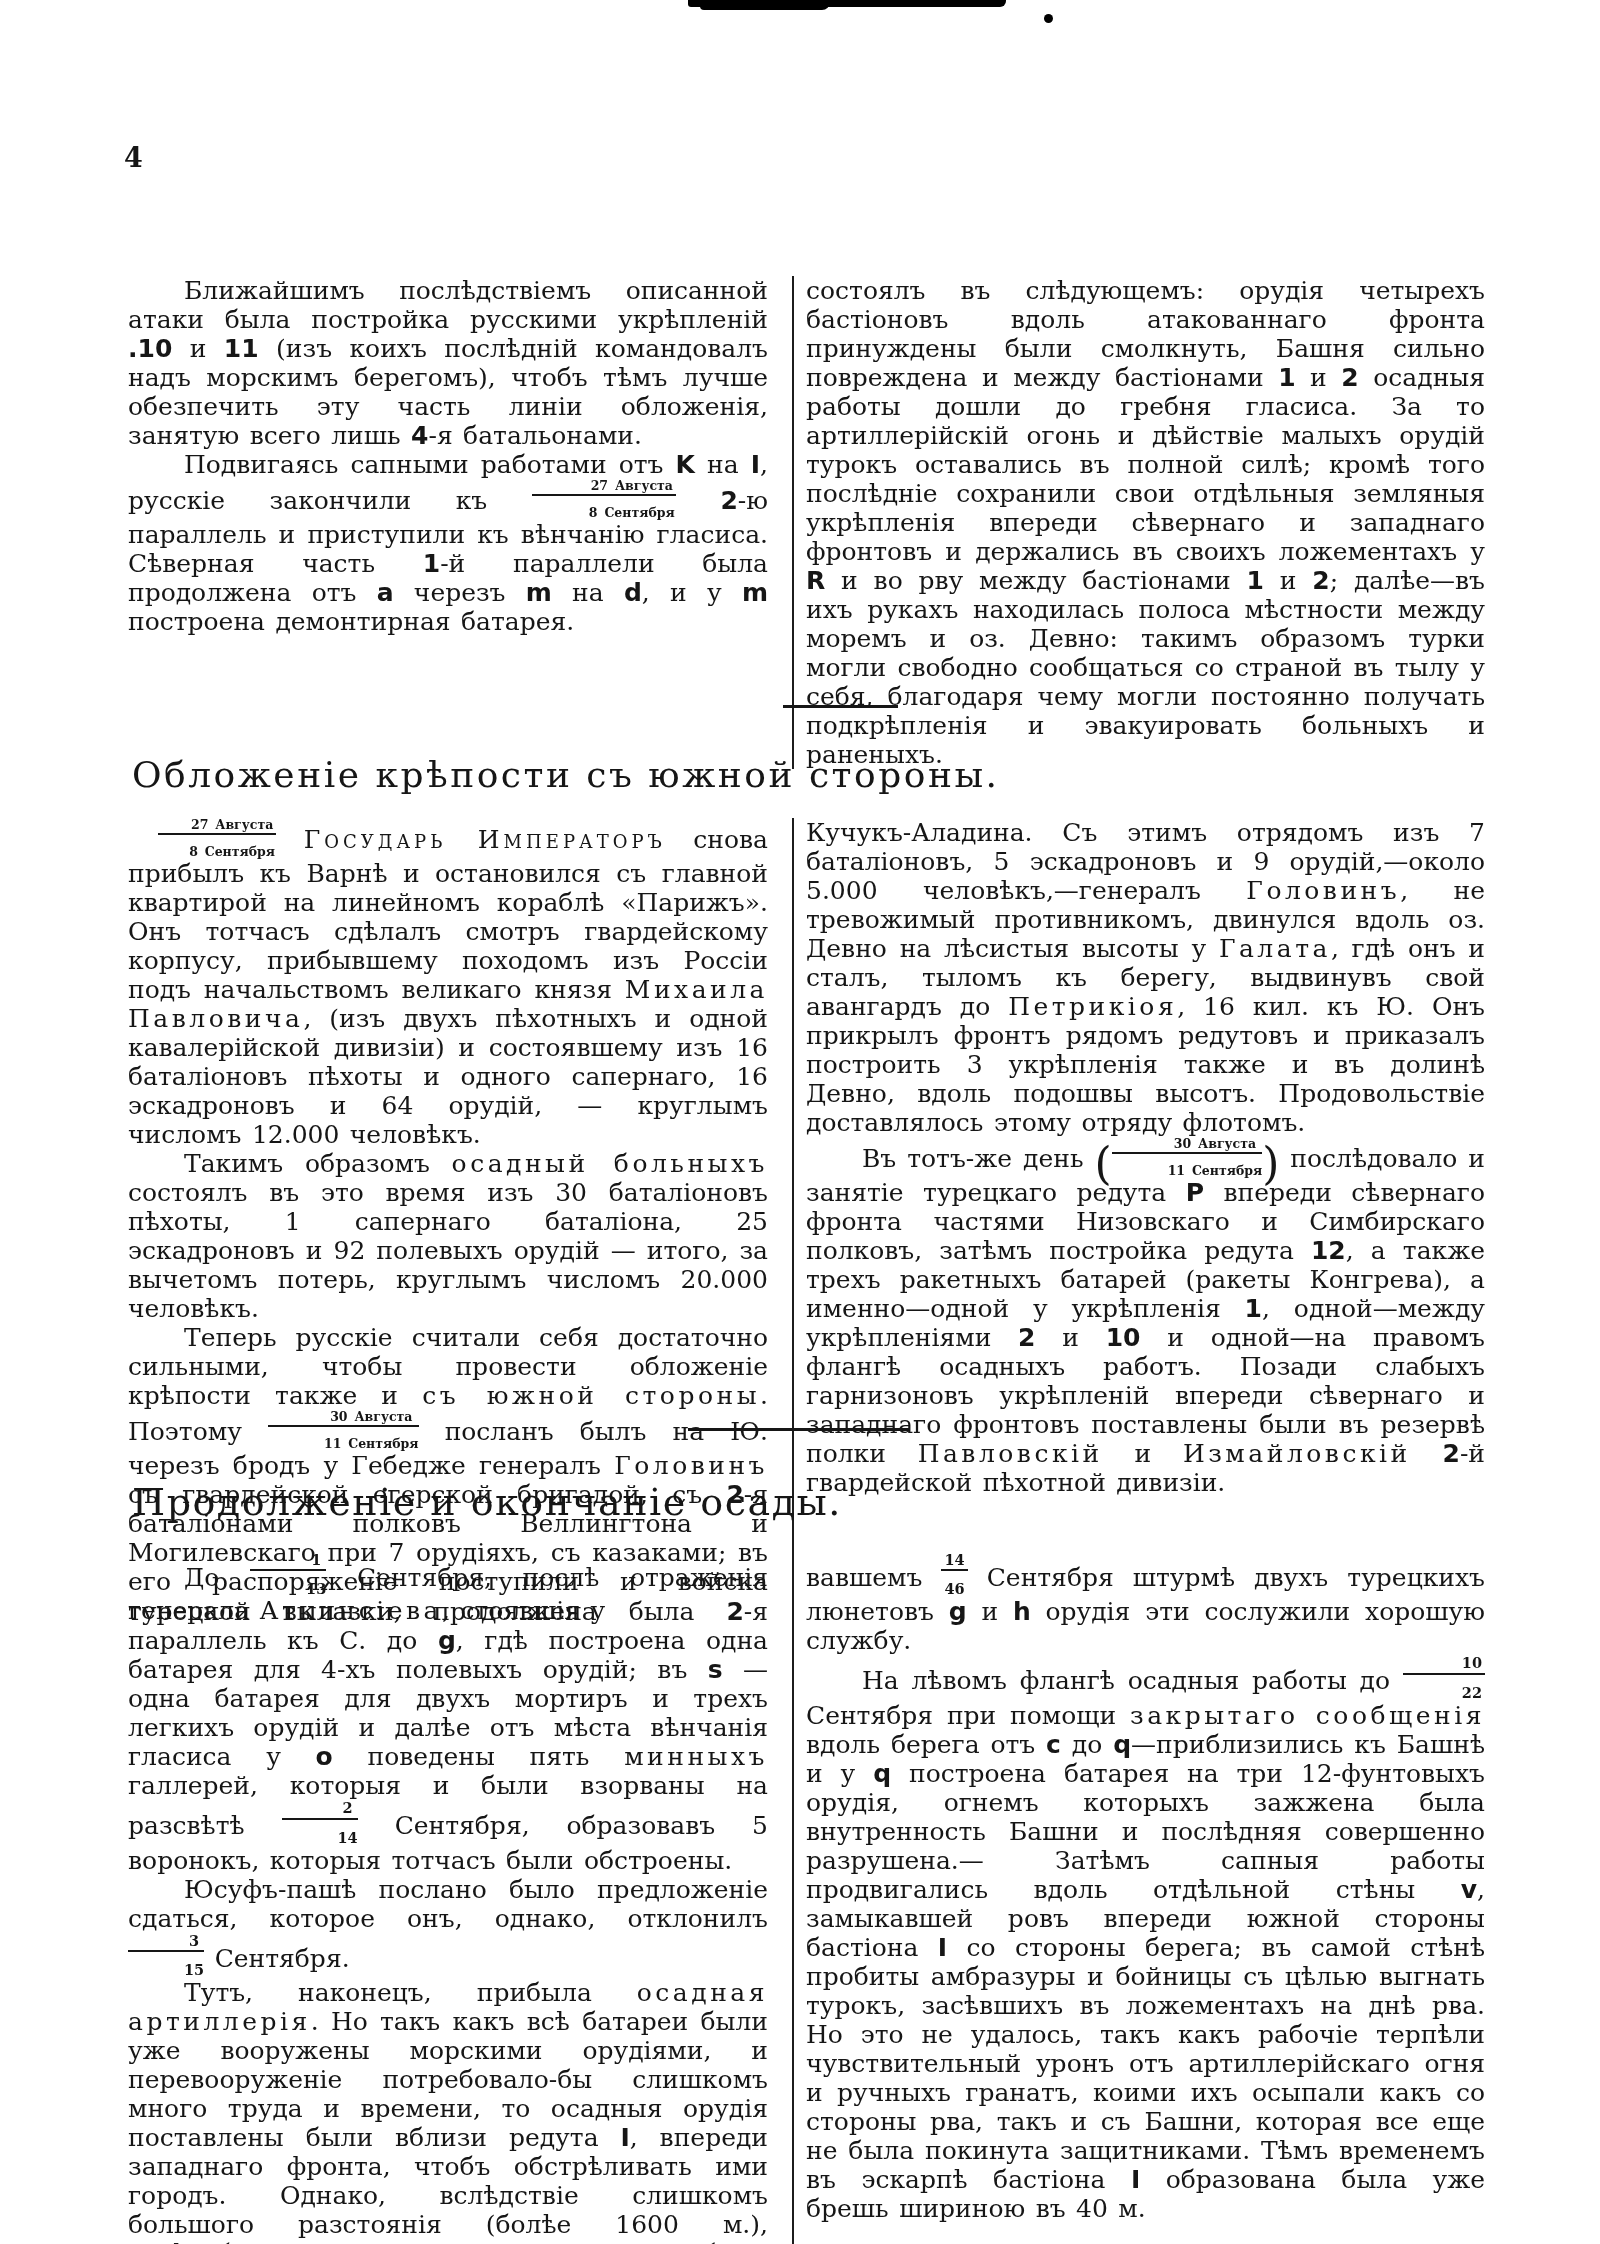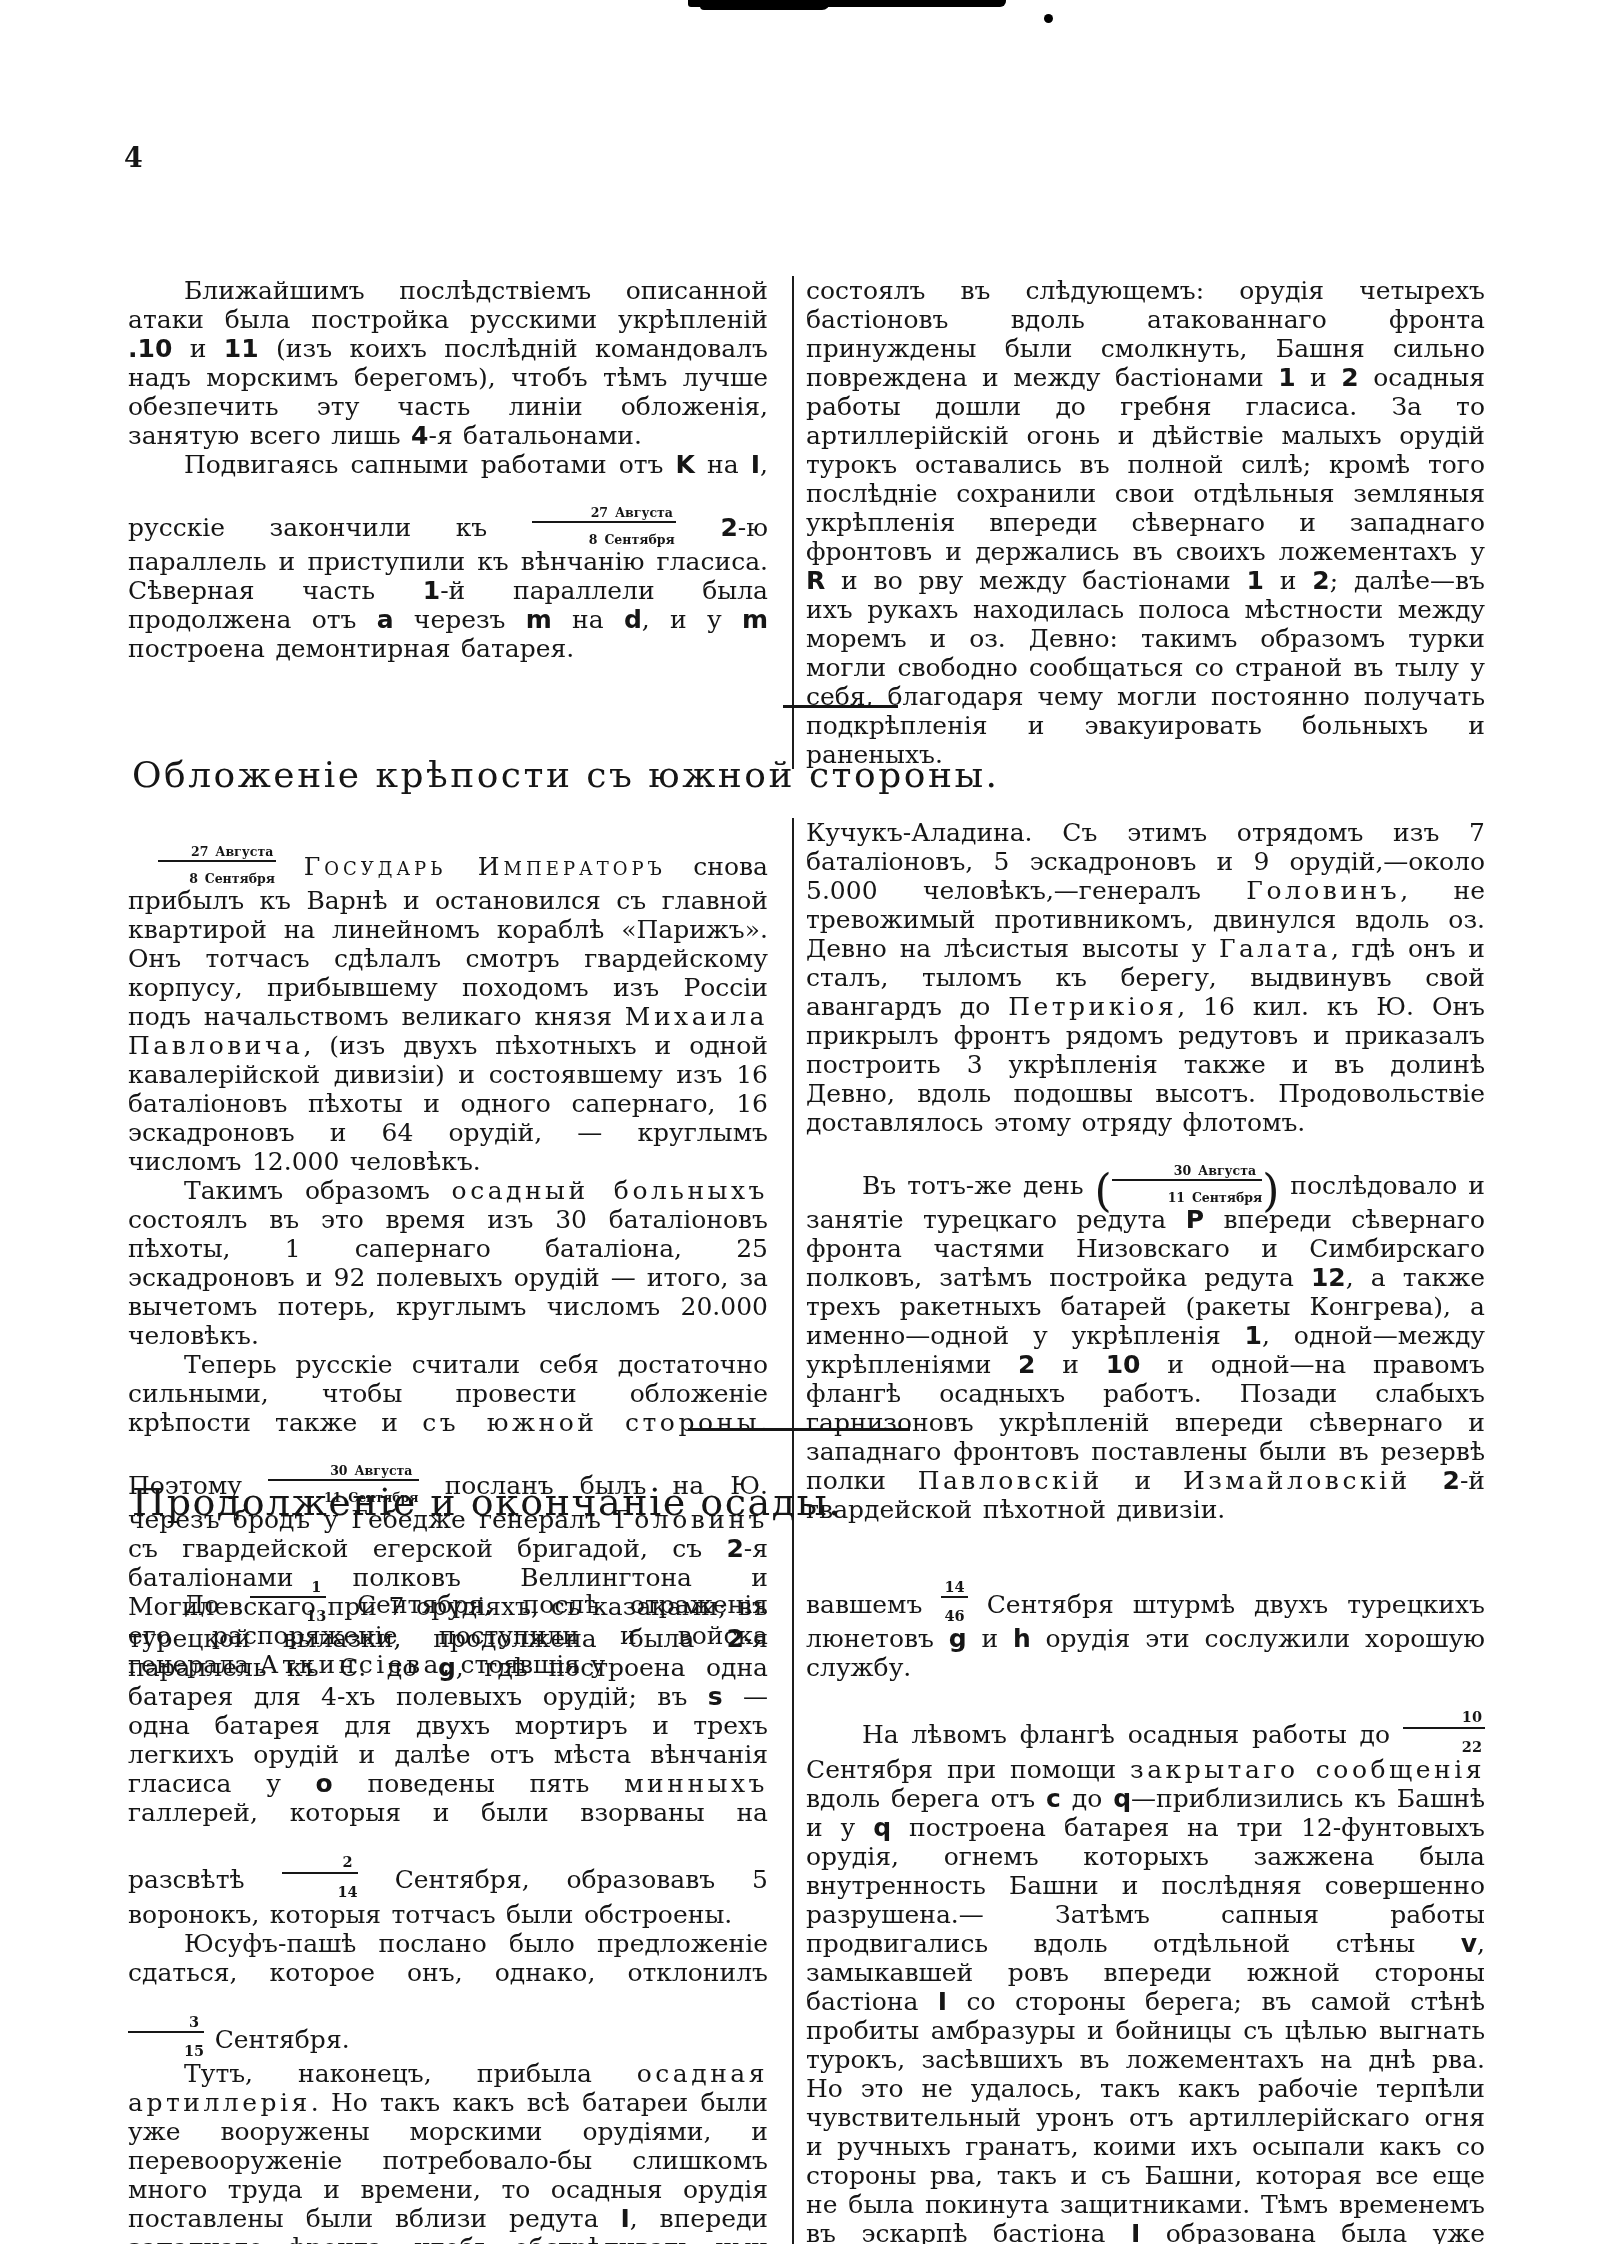--- a/index.html
+++ b/index.html
@@ -29,21 +29,21 @@
   .ind2{text-indent:56px;}
 
   .mapref{font-family:"DejaVu Sans",sans-serif;font-weight:bold;}
   .spaced{letter-spacing:3.5px;}
   .smallcaps{font-variant:small-caps;letter-spacing:4px;}
 
   .frac{display:inline-block;vertical-align:-8px;text-align:center;line-height:1.12;
         font-weight:bold;font-family:"DejaVu Serif",serif;}
   .frac.date{font-size:12.5px;}
   .frac.num{font-size:14.5px;}
-  .ftop{display:block;border-bottom:2px solid #161616;padding:0 3px 1px;margin-top:27px;}
+  .ftop{display:block;border-bottom:2px solid #161616;padding:0 3px 1px;}
   .fbot{display:block;padding-top:10px;}
   .paren{font-size:44px;font-weight:normal;vertical-align:-12px;line-height:0;}
 
   .heading{position:absolute;left:132px;width:1357px;text-align:left;white-space:nowrap;}
   .h1{top:754px;font-size:36px;letter-spacing:2.5px;}
   .h2{top:1480px;font-size:38px;letter-spacing:1.5px;}
 
   .divider{position:absolute;border-top:3px solid #161616;}
   .div1{top:705px;left:783px;width:115px;}
   .div2{top:1428px;left:688px;width:222px;}

